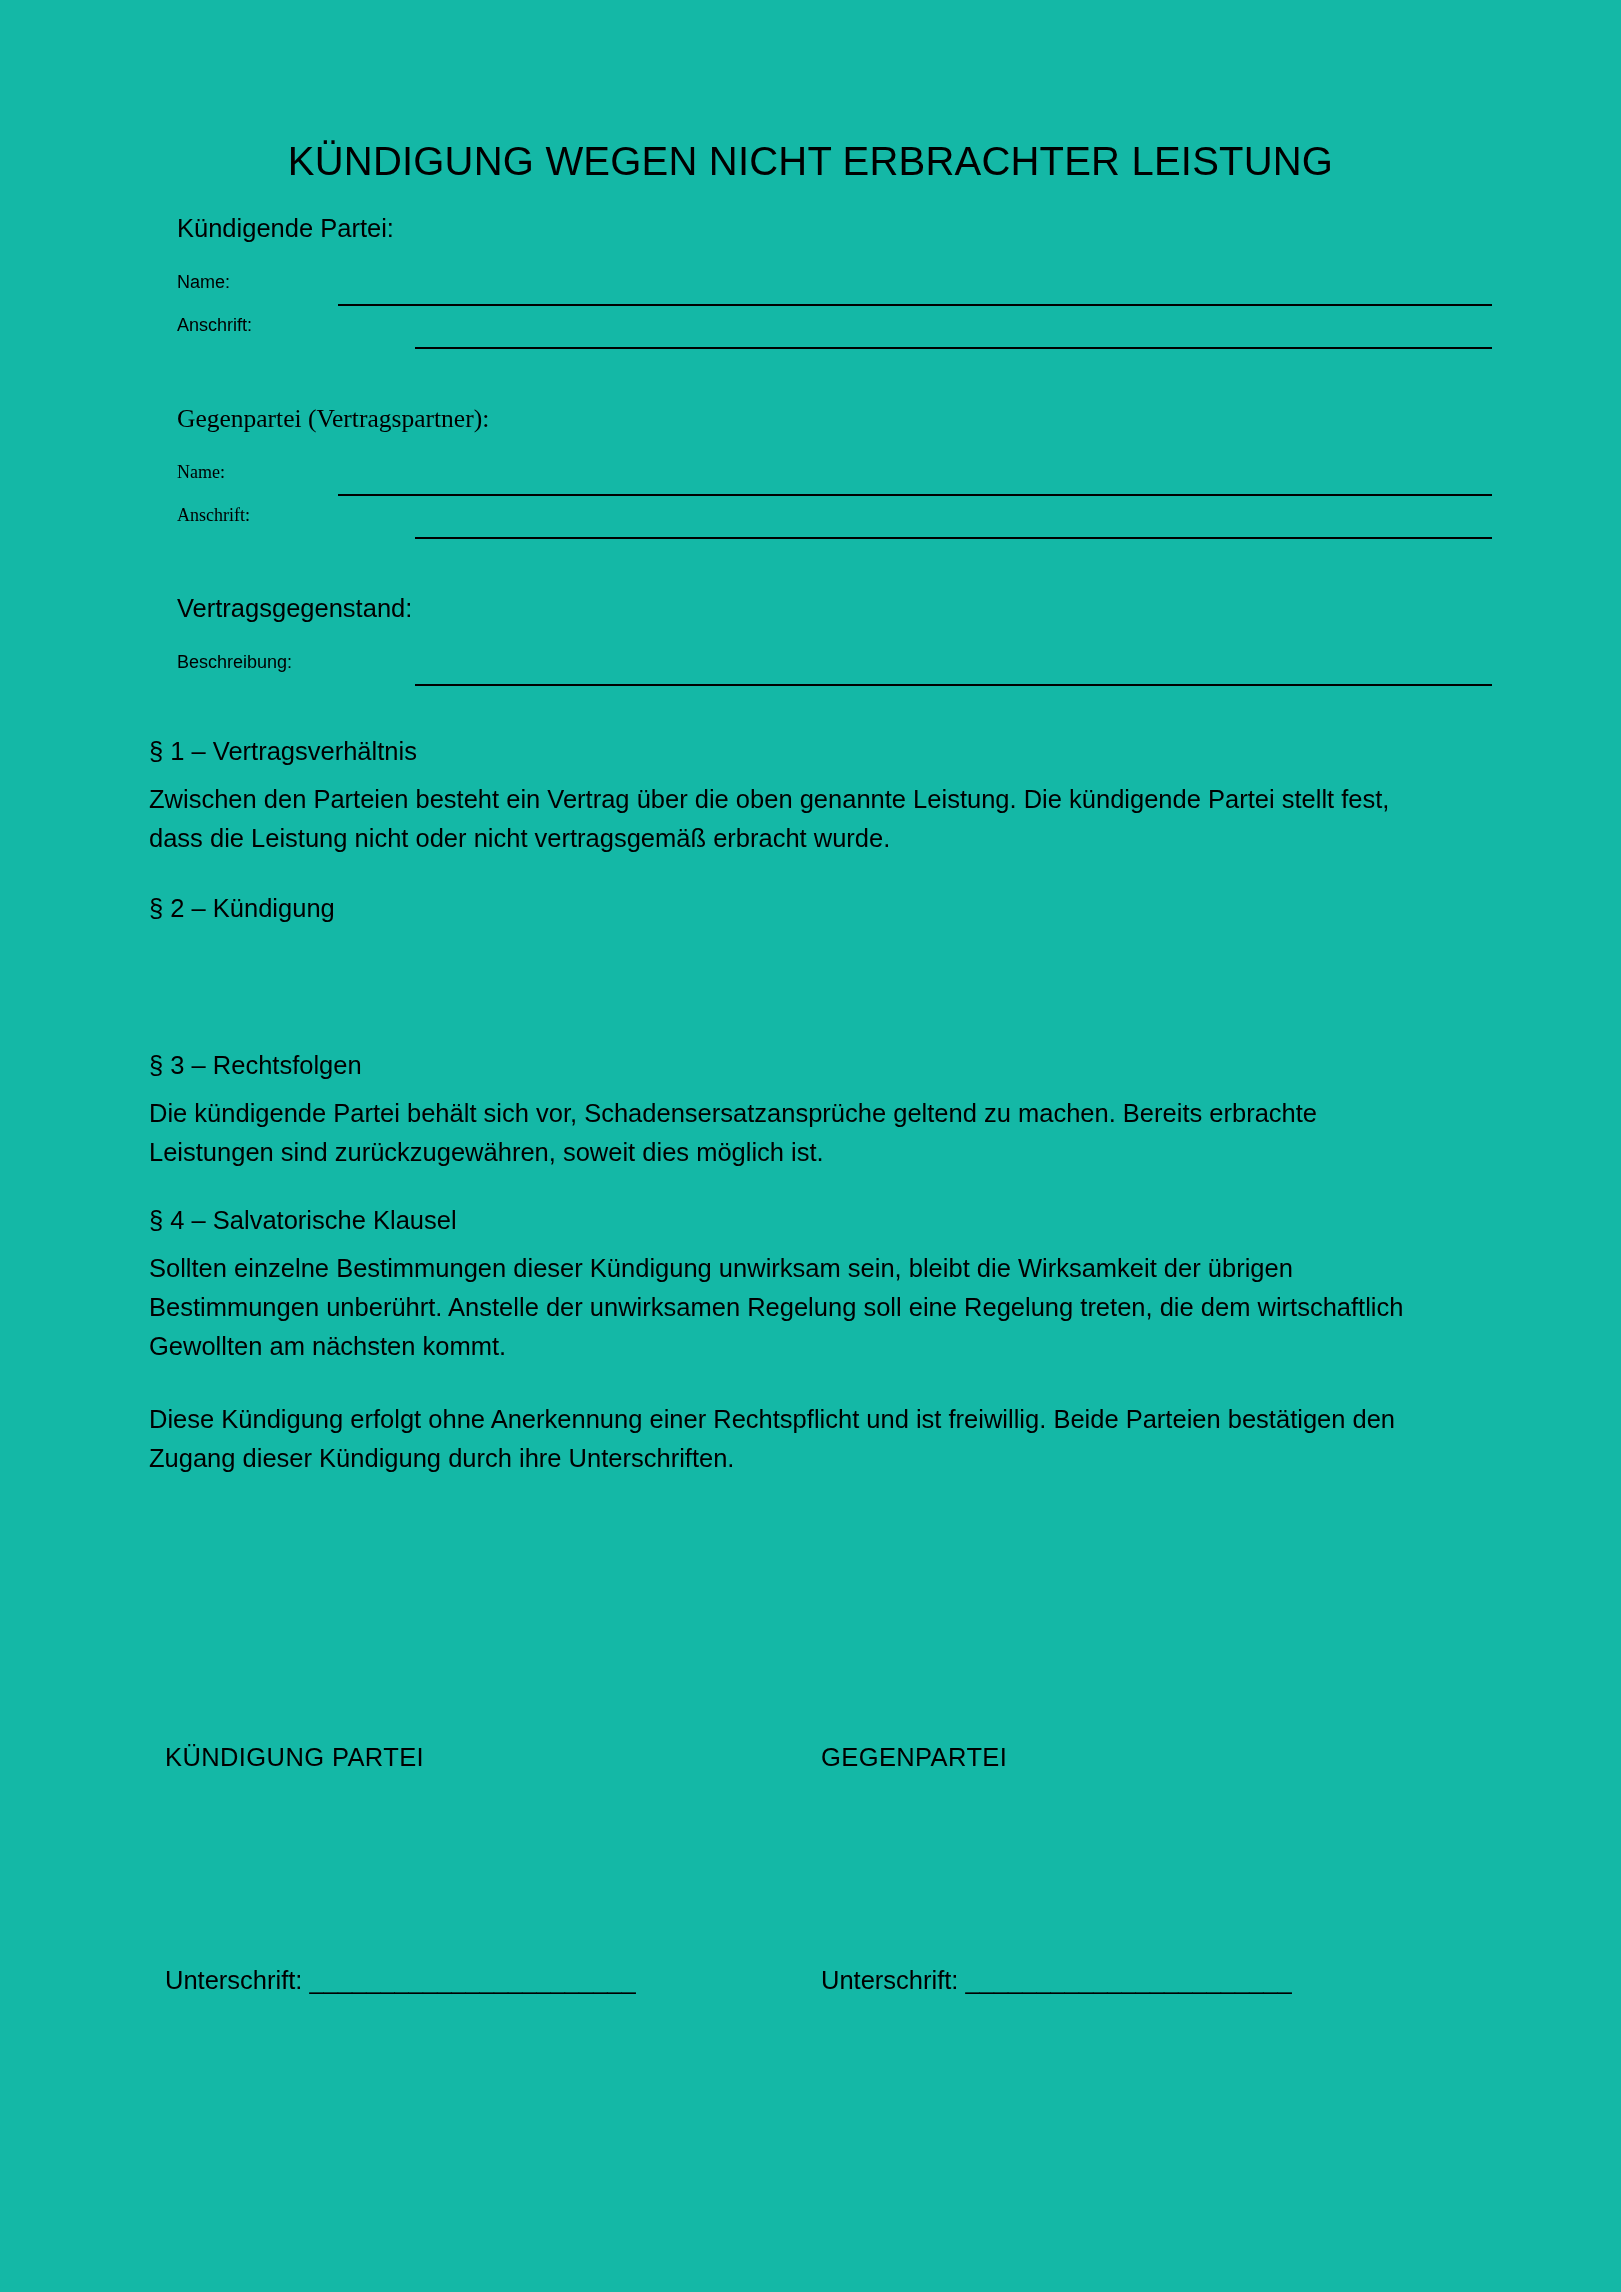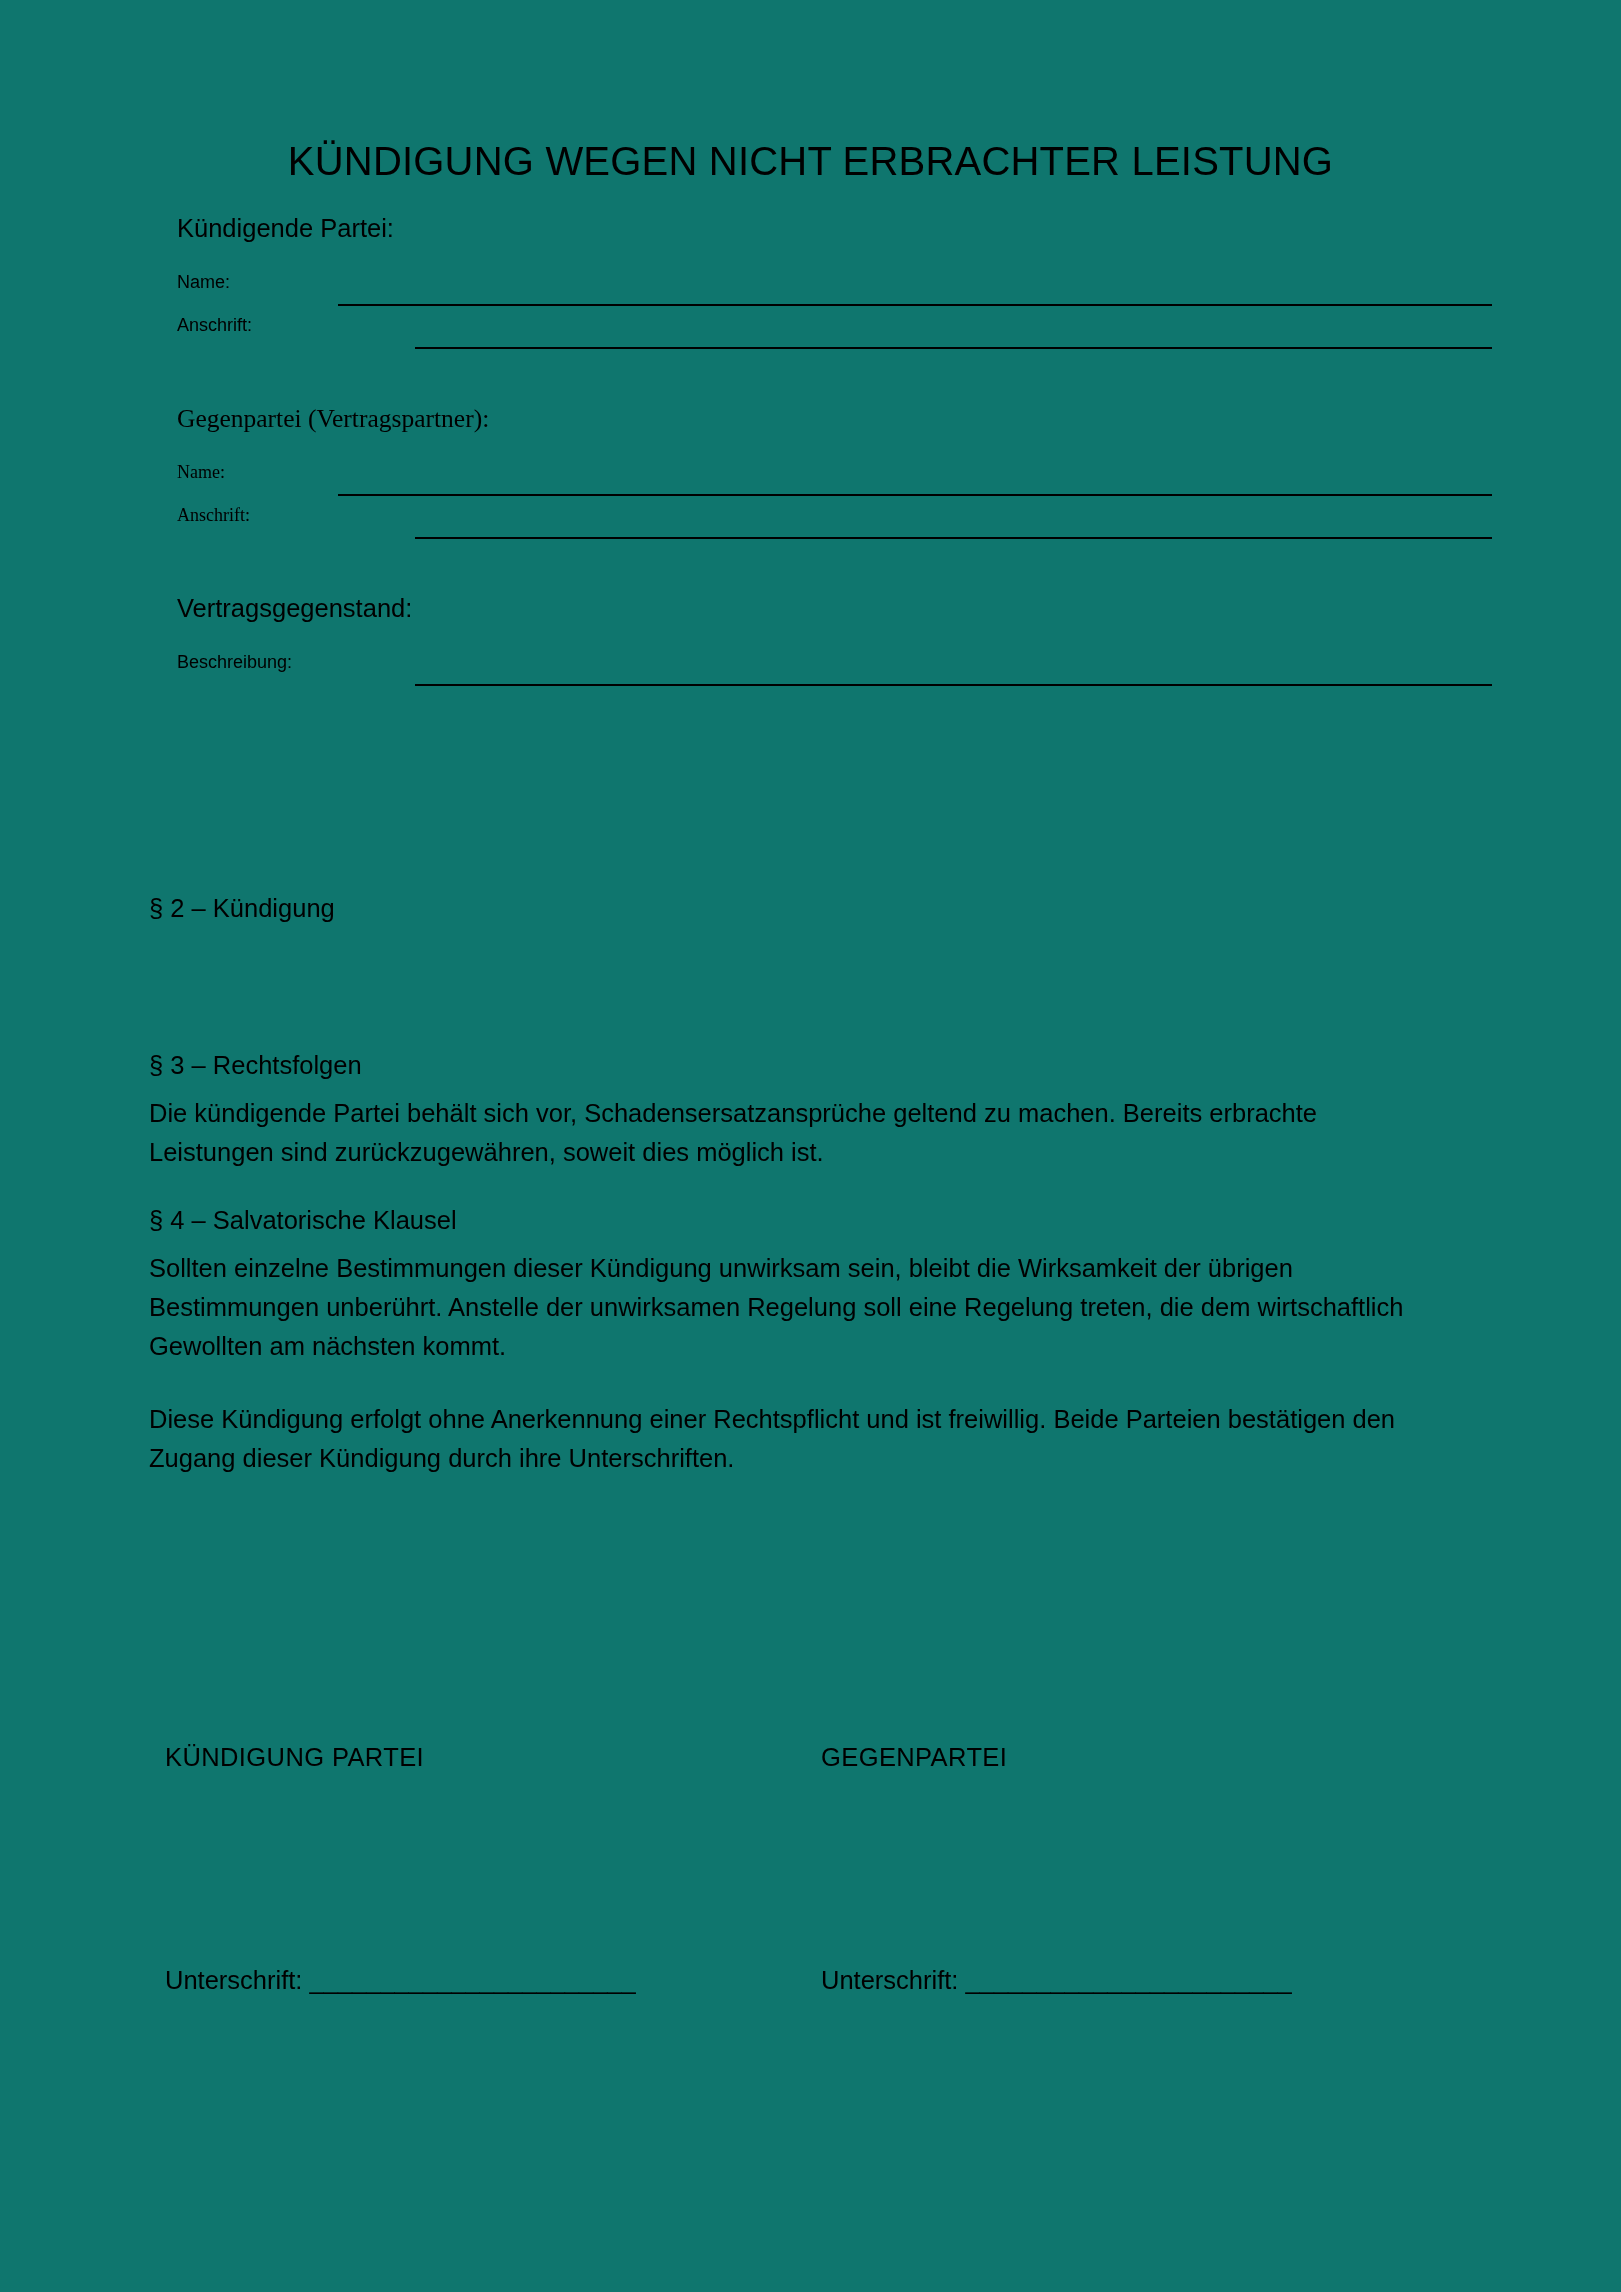--- a/index.html
+++ b/index.html
@@ -12,21 +12,21 @@
   body {
     font-family: "Liberation Sans", "DejaVu Sans", sans-serif;
     color: #000000;
     -webkit-font-smoothing: antialiased;
   }
 
   .page {
     position: relative;
     width: 1621px;
     height: 2293px;
-    background: #0f766e;
+    background: #14b8a6;
     margin: 0 auto;
     overflow: hidden;
     box-sizing: border-box;
   }
 
   
   .doc-title {
     position: absolute;
     top: 111px;
     left: 0;
@@ -186,20 +186,24 @@
 
   <div class="form-block" style="top:592px;">
     <div class="block-heading">Vertragsgegenstand:</div>
 
     <div class="field-row">
       <span class="field-label">Beschreibung:</span>
       <span class="field-rule rule-beschreibung"></span>
     </div>
   </div>
 
+  <div class="section" style="top:735px;">
+    <h2 class="section-heading">§ 1 – Vertragsverhältnis</h2>
+    <p class="section-body">Zwischen den Parteien besteht ein Vertrag über die oben genannte Leistung. Die kündigende Partei stellt fest, dass die Leistung nicht oder nicht vertragsgemäß erbracht wurde.</p>
+  </div>
 
   <div class="section" style="top:892px;">
     <h2 class="section-heading">§ 2 – Kündigung</h2>
   </div>
 
   <div class="section" style="top:1049px;">
     <h2 class="section-heading">§ 3 – Rechtsfolgen</h2>
     <p class="section-body">Die kündigende Partei behält sich vor, Schadensersatzansprüche geltend zu machen. Bereits erbrachte Leistungen sind zurückzugewähren, soweit dies möglich ist.</p>
   </div>
 

